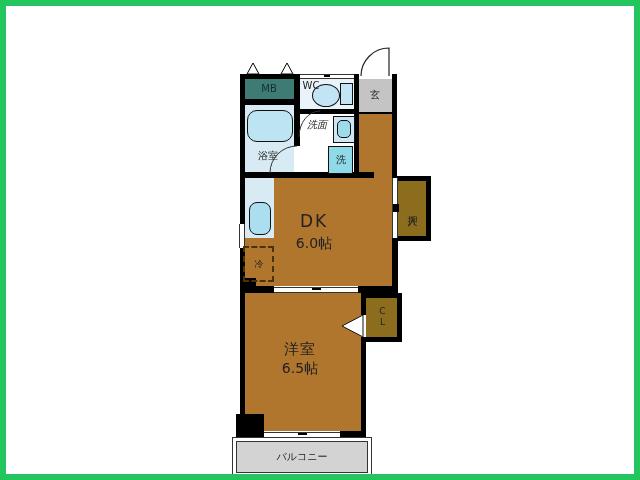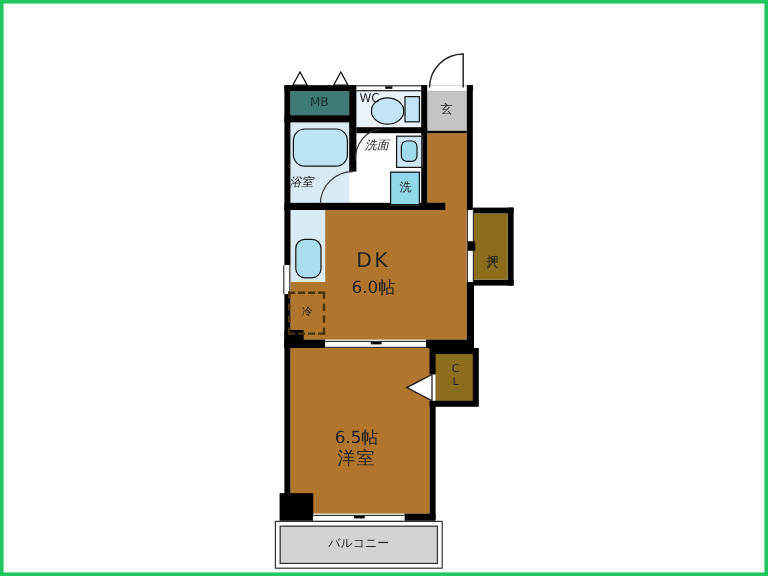--- a/index.html
+++ b/index.html
@@ -1,35 +1,35 @@
 <!DOCTYPE html>
 <html><head>
 <meta charset="utf-8">
 <style>
   html,body{margin:0;padding:0;background:#fff;}
   #canvas{
     position:relative;width:640px;height:480px;background:#ffffff;
-    border:3px solid #22c55e;box-sizing:border-box;overflow:hidden;
+    border:6px solid #22c55e;box-sizing:border-box;overflow:hidden;
     font-family:"DejaVu Sans","Liberation Sans",sans-serif;
   }
   .abs{position:absolute;}
   .wall{position:absolute;background:#000000;}
   .fill-room{background:#B1762E;}
   .fill-closet{background:#8C6D1E;}
   .fill-bath{background:#D8EBF5;}
   .fill-wc{background:#E9F3FA;}
   .fill-genkan{background:#C4C4C4;}
   .fill-balcony{background:#D3D3D3;}
   .fill-mb{background:#3E7B74;}
   .label{
     position:absolute;transform:translate(-50%,-50%);
     color:#222;font-size:10px;white-space:nowrap;line-height:1;
   }
   .label.big{font-size:17px;letter-spacing:2px;}
-  .label.mid{font-size:15px;letter-spacing:1px;margin-top:36px;}
+  .label.mid{font-size:15px;letter-spacing:1px;}
   .label.size{font-size:14px;}
   .label.vert{
     writing-mode:vertical-rl;text-orientation:upright;
     transform:translate(-50%,-50%);letter-spacing:1px;
   }
   .slide-h{position:absolute;background:#fff;border-top:1px solid #333;border-bottom:1px solid #333;box-sizing:border-box;}
   .slide-v{position:absolute;background:#fff;border-left:1px solid #333;border-right:1px solid #333;box-sizing:border-box;}
   .tick{position:absolute;background:#000;}
   .fixture{position:absolute;box-sizing:border-box;border:1.5px solid #111;}
   svg.overlay{position:absolute;left:0;top:0;pointer-events:none;}
@@ -109,21 +109,21 @@
     <path d="M 264,167 A 27,27 0 0 1 291,140" fill="none" stroke="#333" stroke-width="1"></path>
     <path d="M 293,131 A 21,26 0 0 1 314,105" fill="none" stroke="#333" stroke-width="1"></path>
     <path d="M 241,68 L 247,57 L 253,68 Z" fill="#fff" stroke="#000" stroke-width="1"></path>
     <path d="M 275,68 L 281,57 L 287,68 Z" fill="#fff" stroke="#000" stroke-width="1"></path>
     <path d="M 357,309 L 357,331 L 336,320 Z" fill="#fff" stroke="#111" stroke-width="1"></path>
   </svg>
 
   <div class="label" style="left:263px;top:83px;color:#16302e;">MB</div>
   <div class="label" style="left:305px;top:80px;">WC</div>
   <div class="label" style="left:369px;top:89px;">玄</div>
-  <div class="label" style="left:248px;top:150px;font-style:italic;">浴室</div>
+  <div class="label" style="left:262px;top:150px;">浴室</div>
   <div class="label" style="left:311px;top:119px;font-style:italic;">洗面</div>
   <div class="label" style="left:335px;top:154px;">洗</div>
   <div class="label" style="left:253px;top:258px;font-size:9px;">冷</div>
   <div class="label big" style="left:308px;top:215px;">DK</div>
   <div class="label size" style="left:308px;top:237px;">6.0帖</div>
   <div class="label vert" style="left:406px;top:202px;">押入</div>
   <div class="label mid" style="left:294px;top:343px;">洋室</div>
   <div class="label size" style="left:294px;top:362px;">6.5帖</div>
   <div class="label vert" style="left:376px;top:311px;font-size:9px;">CL</div>
   <div class="label" style="left:296px;top:451px;">バルコニー</div>

